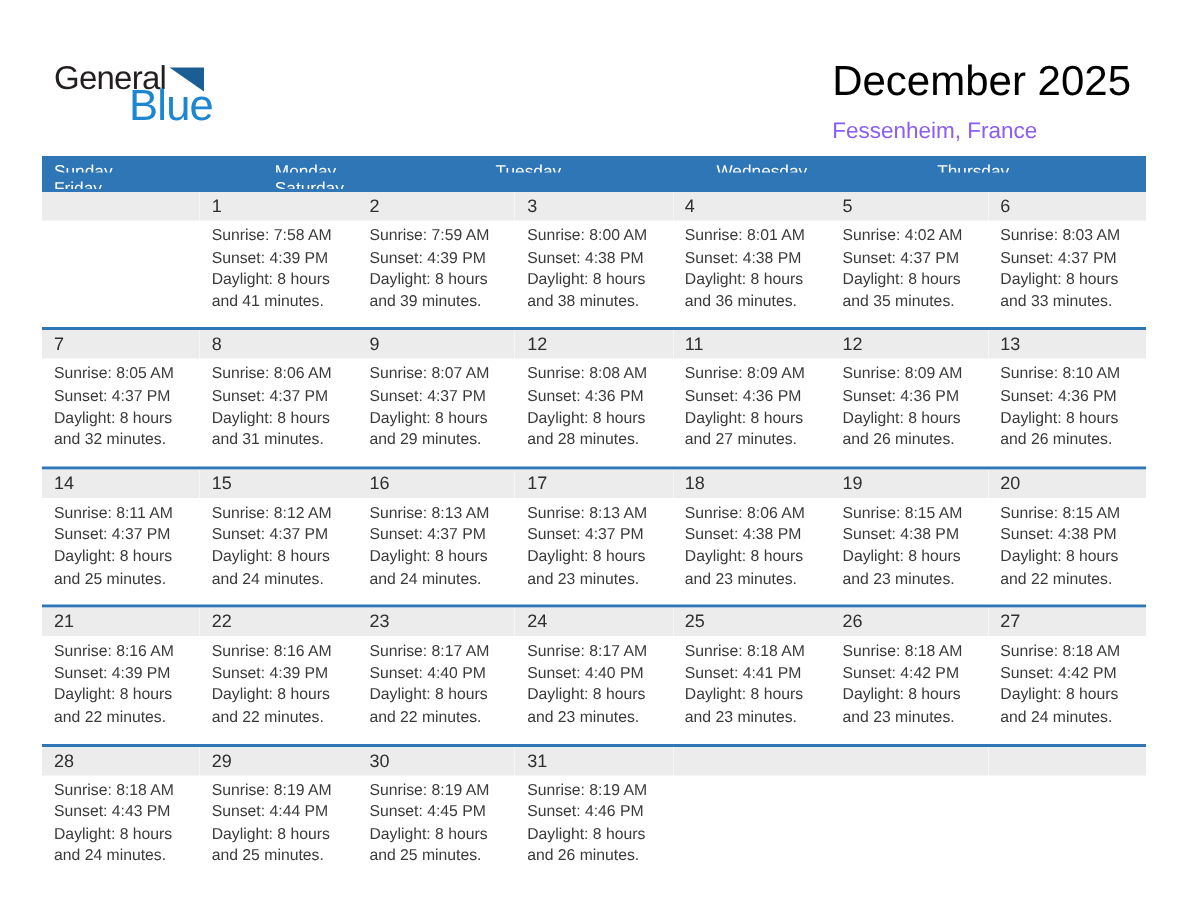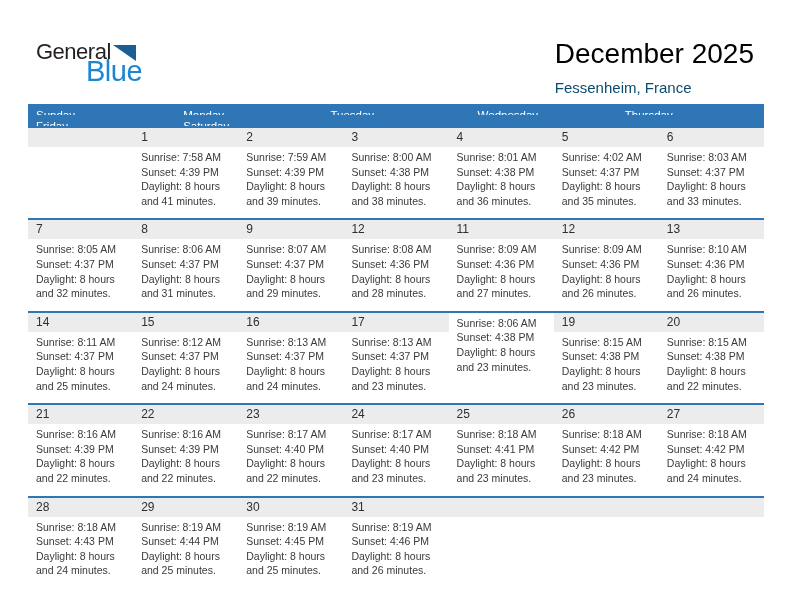--- a/index.html
+++ b/index.html
@@ -26,21 +26,21 @@
     margin-left: 2px; margin-bottom: 1px;
   }
   .logo-blue {
     font-size: 29px; color: #1c86d1; letter-spacing: -0.5px;
     line-height: 19px; margin-left: 50px;
   }
 
   
   .titles { position: absolute; right: 38px; top: 38px; text-align: left; }
   .title { font-size: 28px; color: #000000; line-height: 32px; }
-  .subtitle { font-size: 15px; color: #0c4a6e; margin-top: 9px; }
+  .subtitle { font-size: 15px; color: #8b5cf6; margin-top: 9px; }
 
   
   .calendar { position: absolute; left: 28px; top: 104px; width: 736px; }
   .weekday-row {
     display: grid; grid-template-columns: repeat(5, 1fr);
     background: #2e76b6; height: 22px;
   }
   .weekday {
     color: #ffffff; font-size: 11.5px; line-height: 22px;
     padding-left: 8px; overflow: hidden; white-space: nowrap;
@@ -247,20 +247,21 @@
           <div class="cell">
             <div class="day-band">17</div>
             <div class="lines">
               <div class="line">Sunrise: 8:13 AM</div>
               <div class="line">Sunset: 4:37 PM</div>
               <div class="line">Daylight: 8 hours</div>
               <div class="line">and 23 minutes.</div>
             </div>
           </div>
           <div class="cell">
+            <div class="day-band">18</div>
             <div class="lines">
               <div class="line">Sunrise: 8:06 AM</div>
               <div class="line">Sunset: 4:38 PM</div>
               <div class="line">Daylight: 8 hours</div>
               <div class="line">and 23 minutes.</div>
             </div>
           </div>
           <div class="cell">
             <div class="day-band">19</div>
             <div class="lines">

